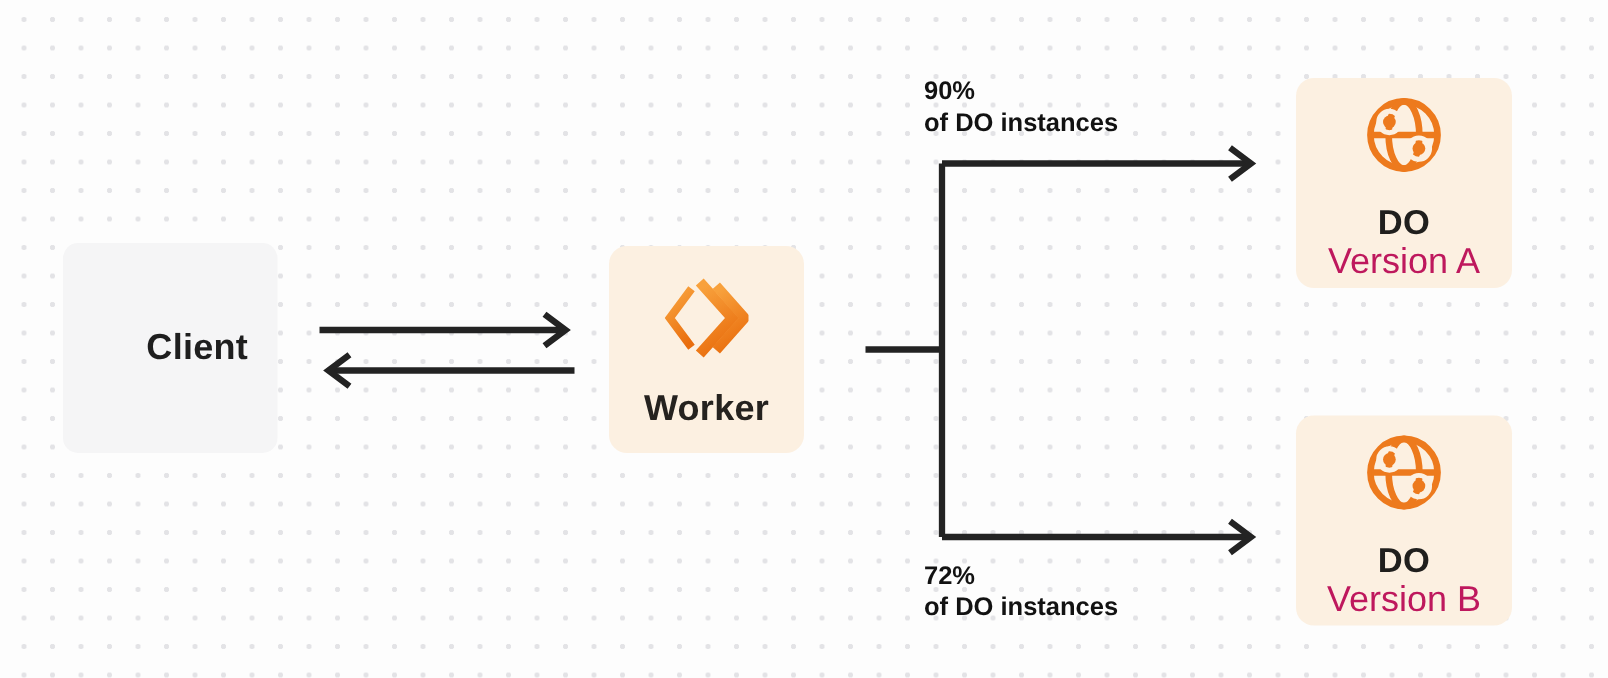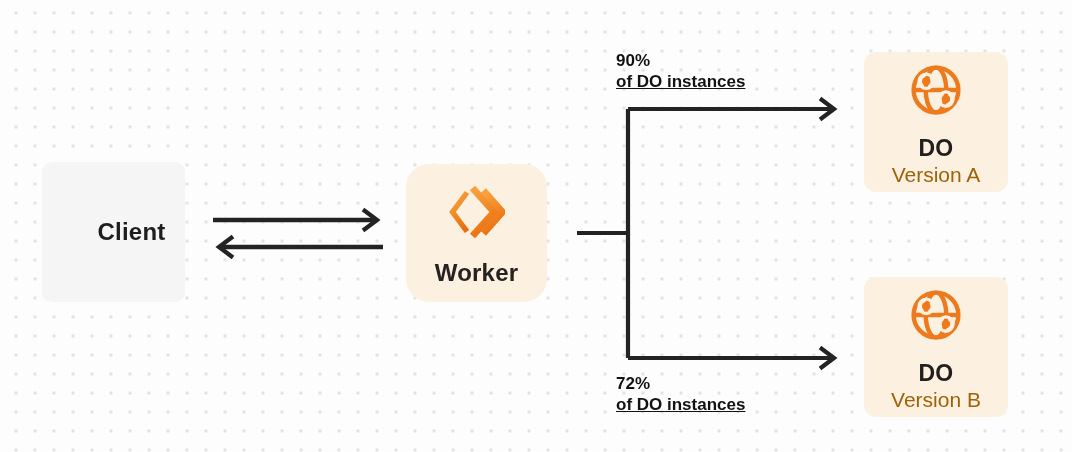--- a/index.html
+++ b/index.html
@@ -34,23 +34,23 @@
   .client-label {
     font-size: 24px;
     font-weight: 700;
     color: #1E1E1E;
     letter-spacing: 0.2px;
     margin-left: 36px;
   }
 
   .worker-box {
     left: 406px; top: 164px;
-    width: 141px; height: 138px;
+    width: 130px; height: 138px;
     background: #FCF0E1;
-    border-radius: 23px;
+    border-radius: 12px;
   }
   .worker-box .icon-wrap { margin-top: 20px; line-height: 0; }
   .worker-label {
     margin-top: 20px;
     font-size: 24px;
     font-weight: 700;
     line-height: 26px;
     color: #25221F;
     letter-spacing: 0.2px;
   }
@@ -66,40 +66,40 @@
   .do-box .icon-wrap { margin-top: 11px; line-height: 0; }
   .do-title {
     margin-top: 18px;
     font-size: 23px;
     font-weight: 700;
     line-height: 27px;
     color: #201F1D;
     letter-spacing: 0.3px;
   }
   .do-subtitle {
-    font-size: 21px;
+    font-size: 24px;
     font-weight: 400;
     line-height: 25px;
-    color: #a16207;
+    color: #be185d;
   }
 
   .arrows-svg, .fork-svg { position: absolute; }
   .arrows-svg { left: 205px; top: 202px; }
   .fork-svg  { left: 570px; top: 90px; }
 
   .branch-label {
     position: absolute;
     left: 616px;
     width: 208px;
     text-align: left;
     color: #121212;
     font-weight: 700;
   }
   .branch-label .pct { display: block; font-size: 17px; line-height: 21px; }
-  .branch-label .cap { display: block; font-size: 17px; line-height: 22px; text-decoration: underline; }
+  .branch-label .cap { display: block; font-size: 17px; line-height: 22px; }
   .branch-label-top { top: 50px; }
   .branch-label-bottom { top: 373px; }
 </style>
 </head>
 <body>
 
 <div class="canvas">
 
   <div class="node client-box">
     <span class="client-label">Client</span>

